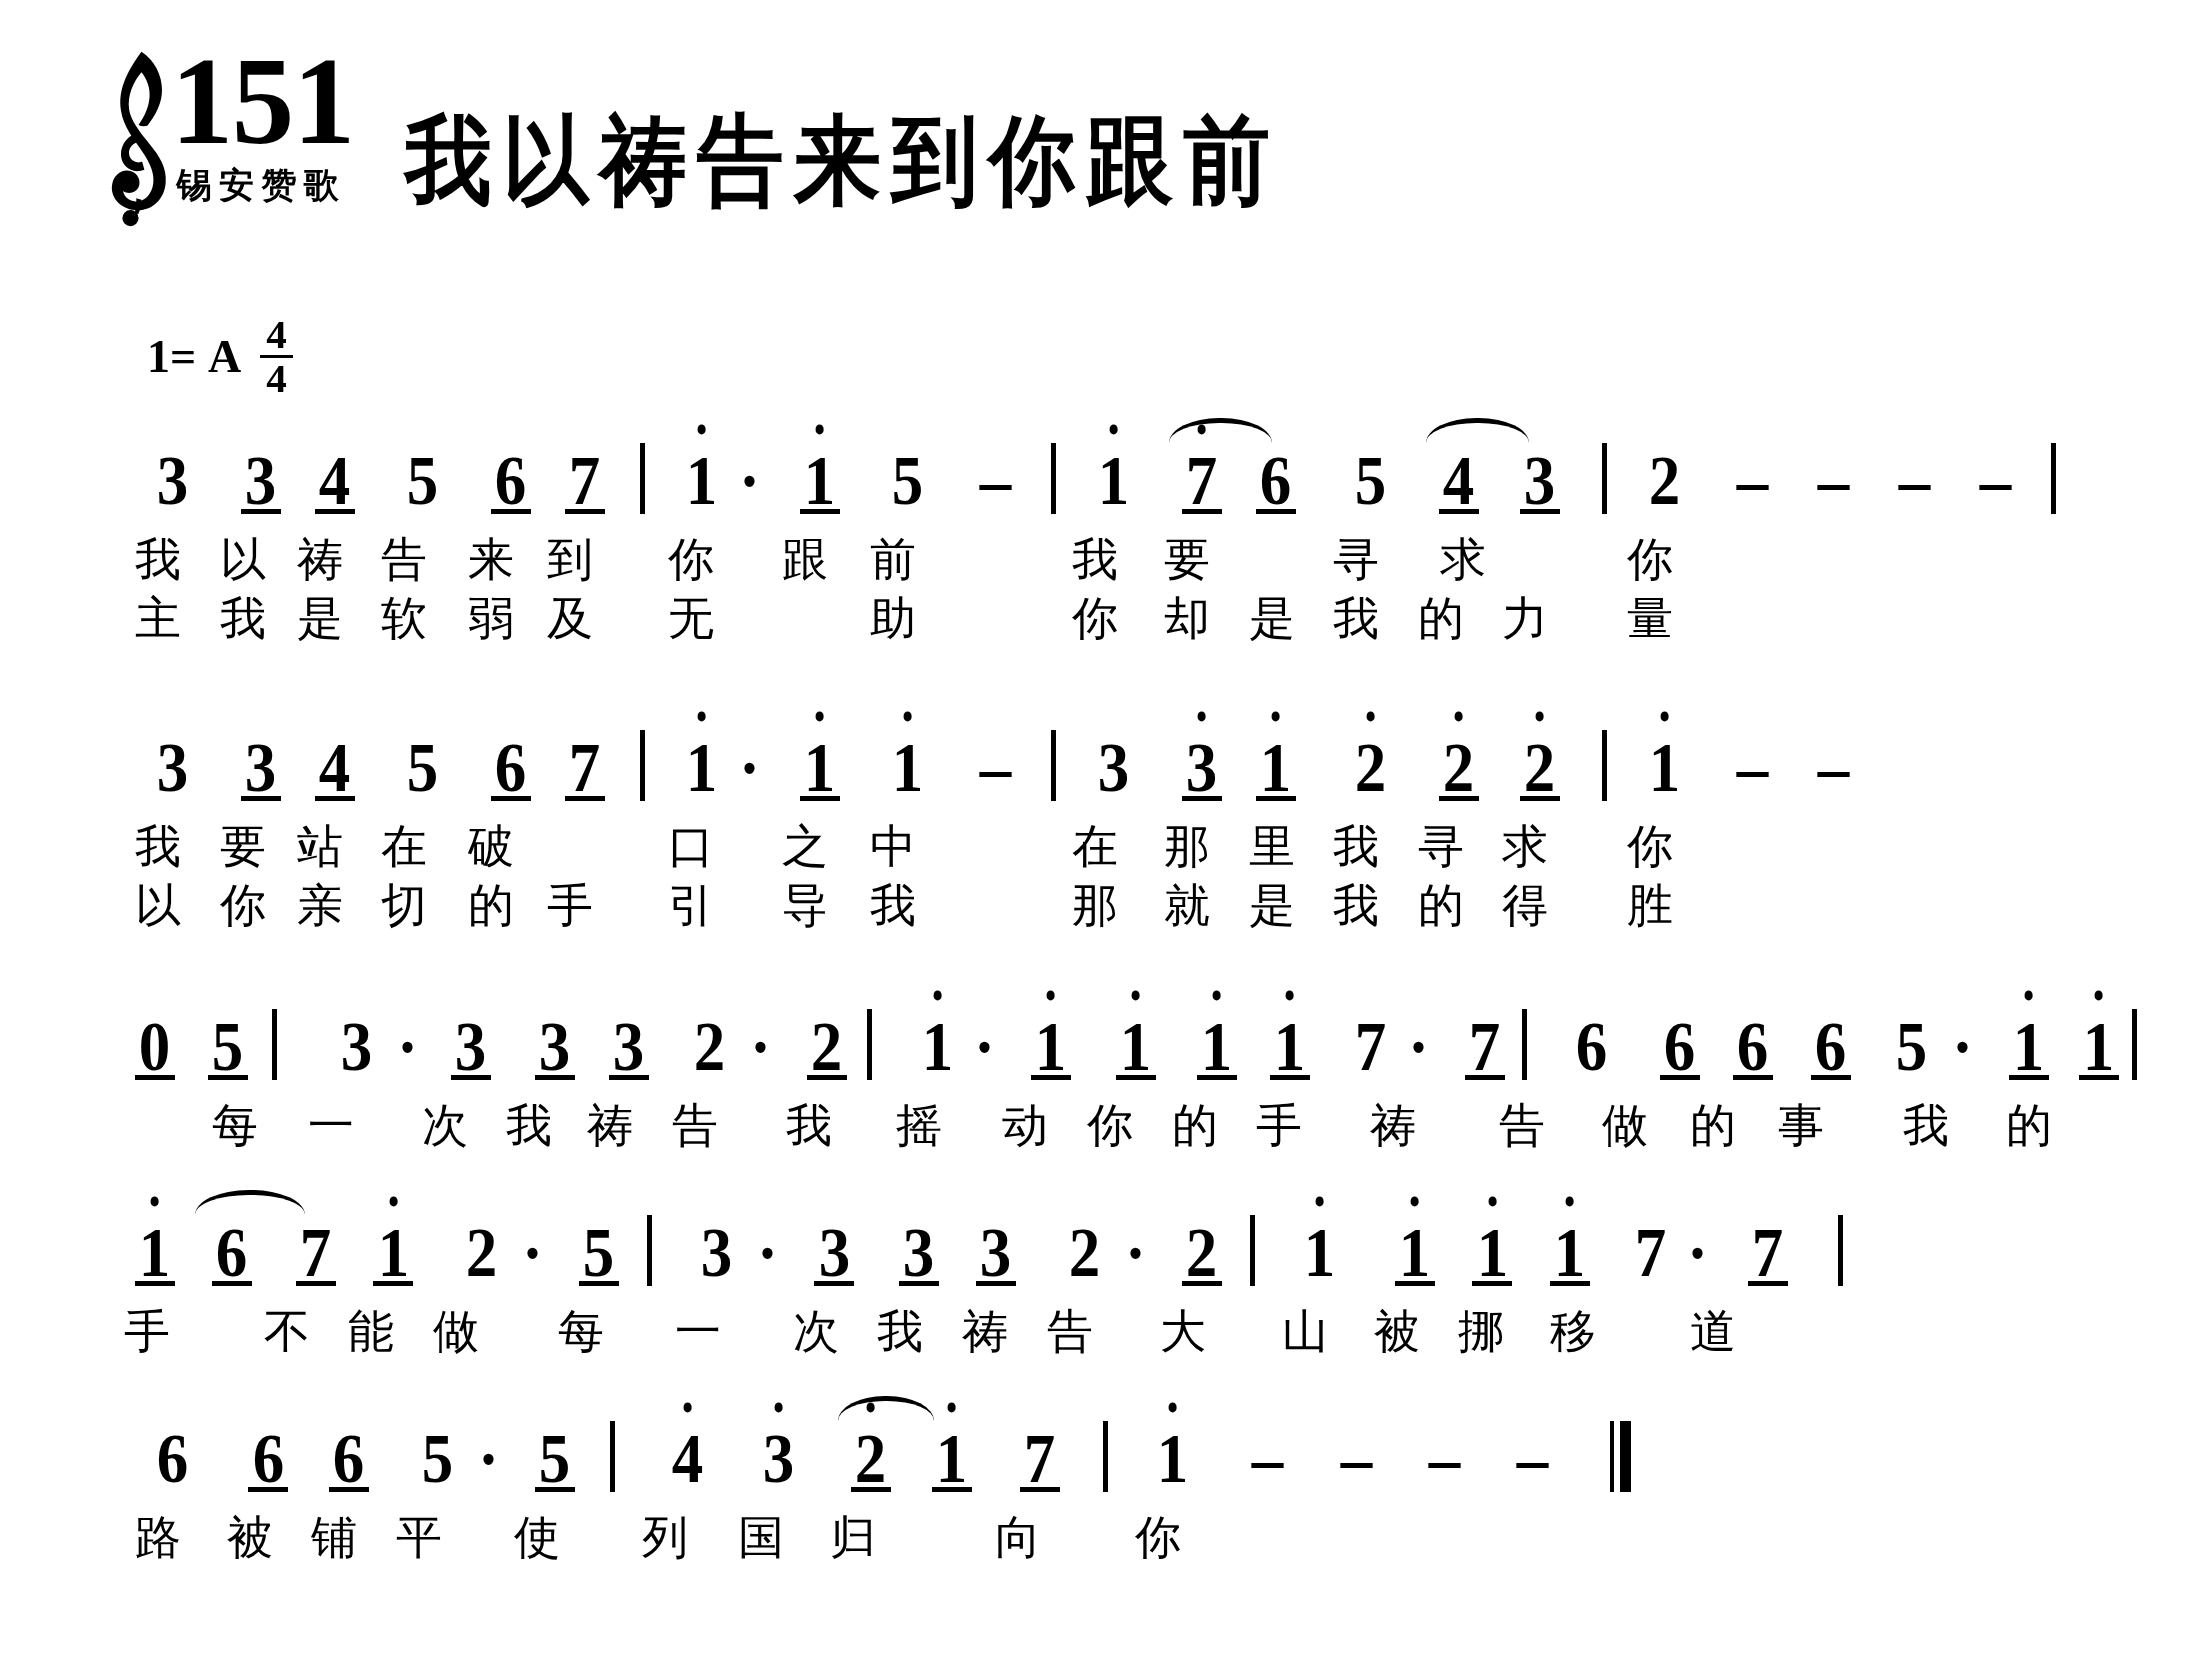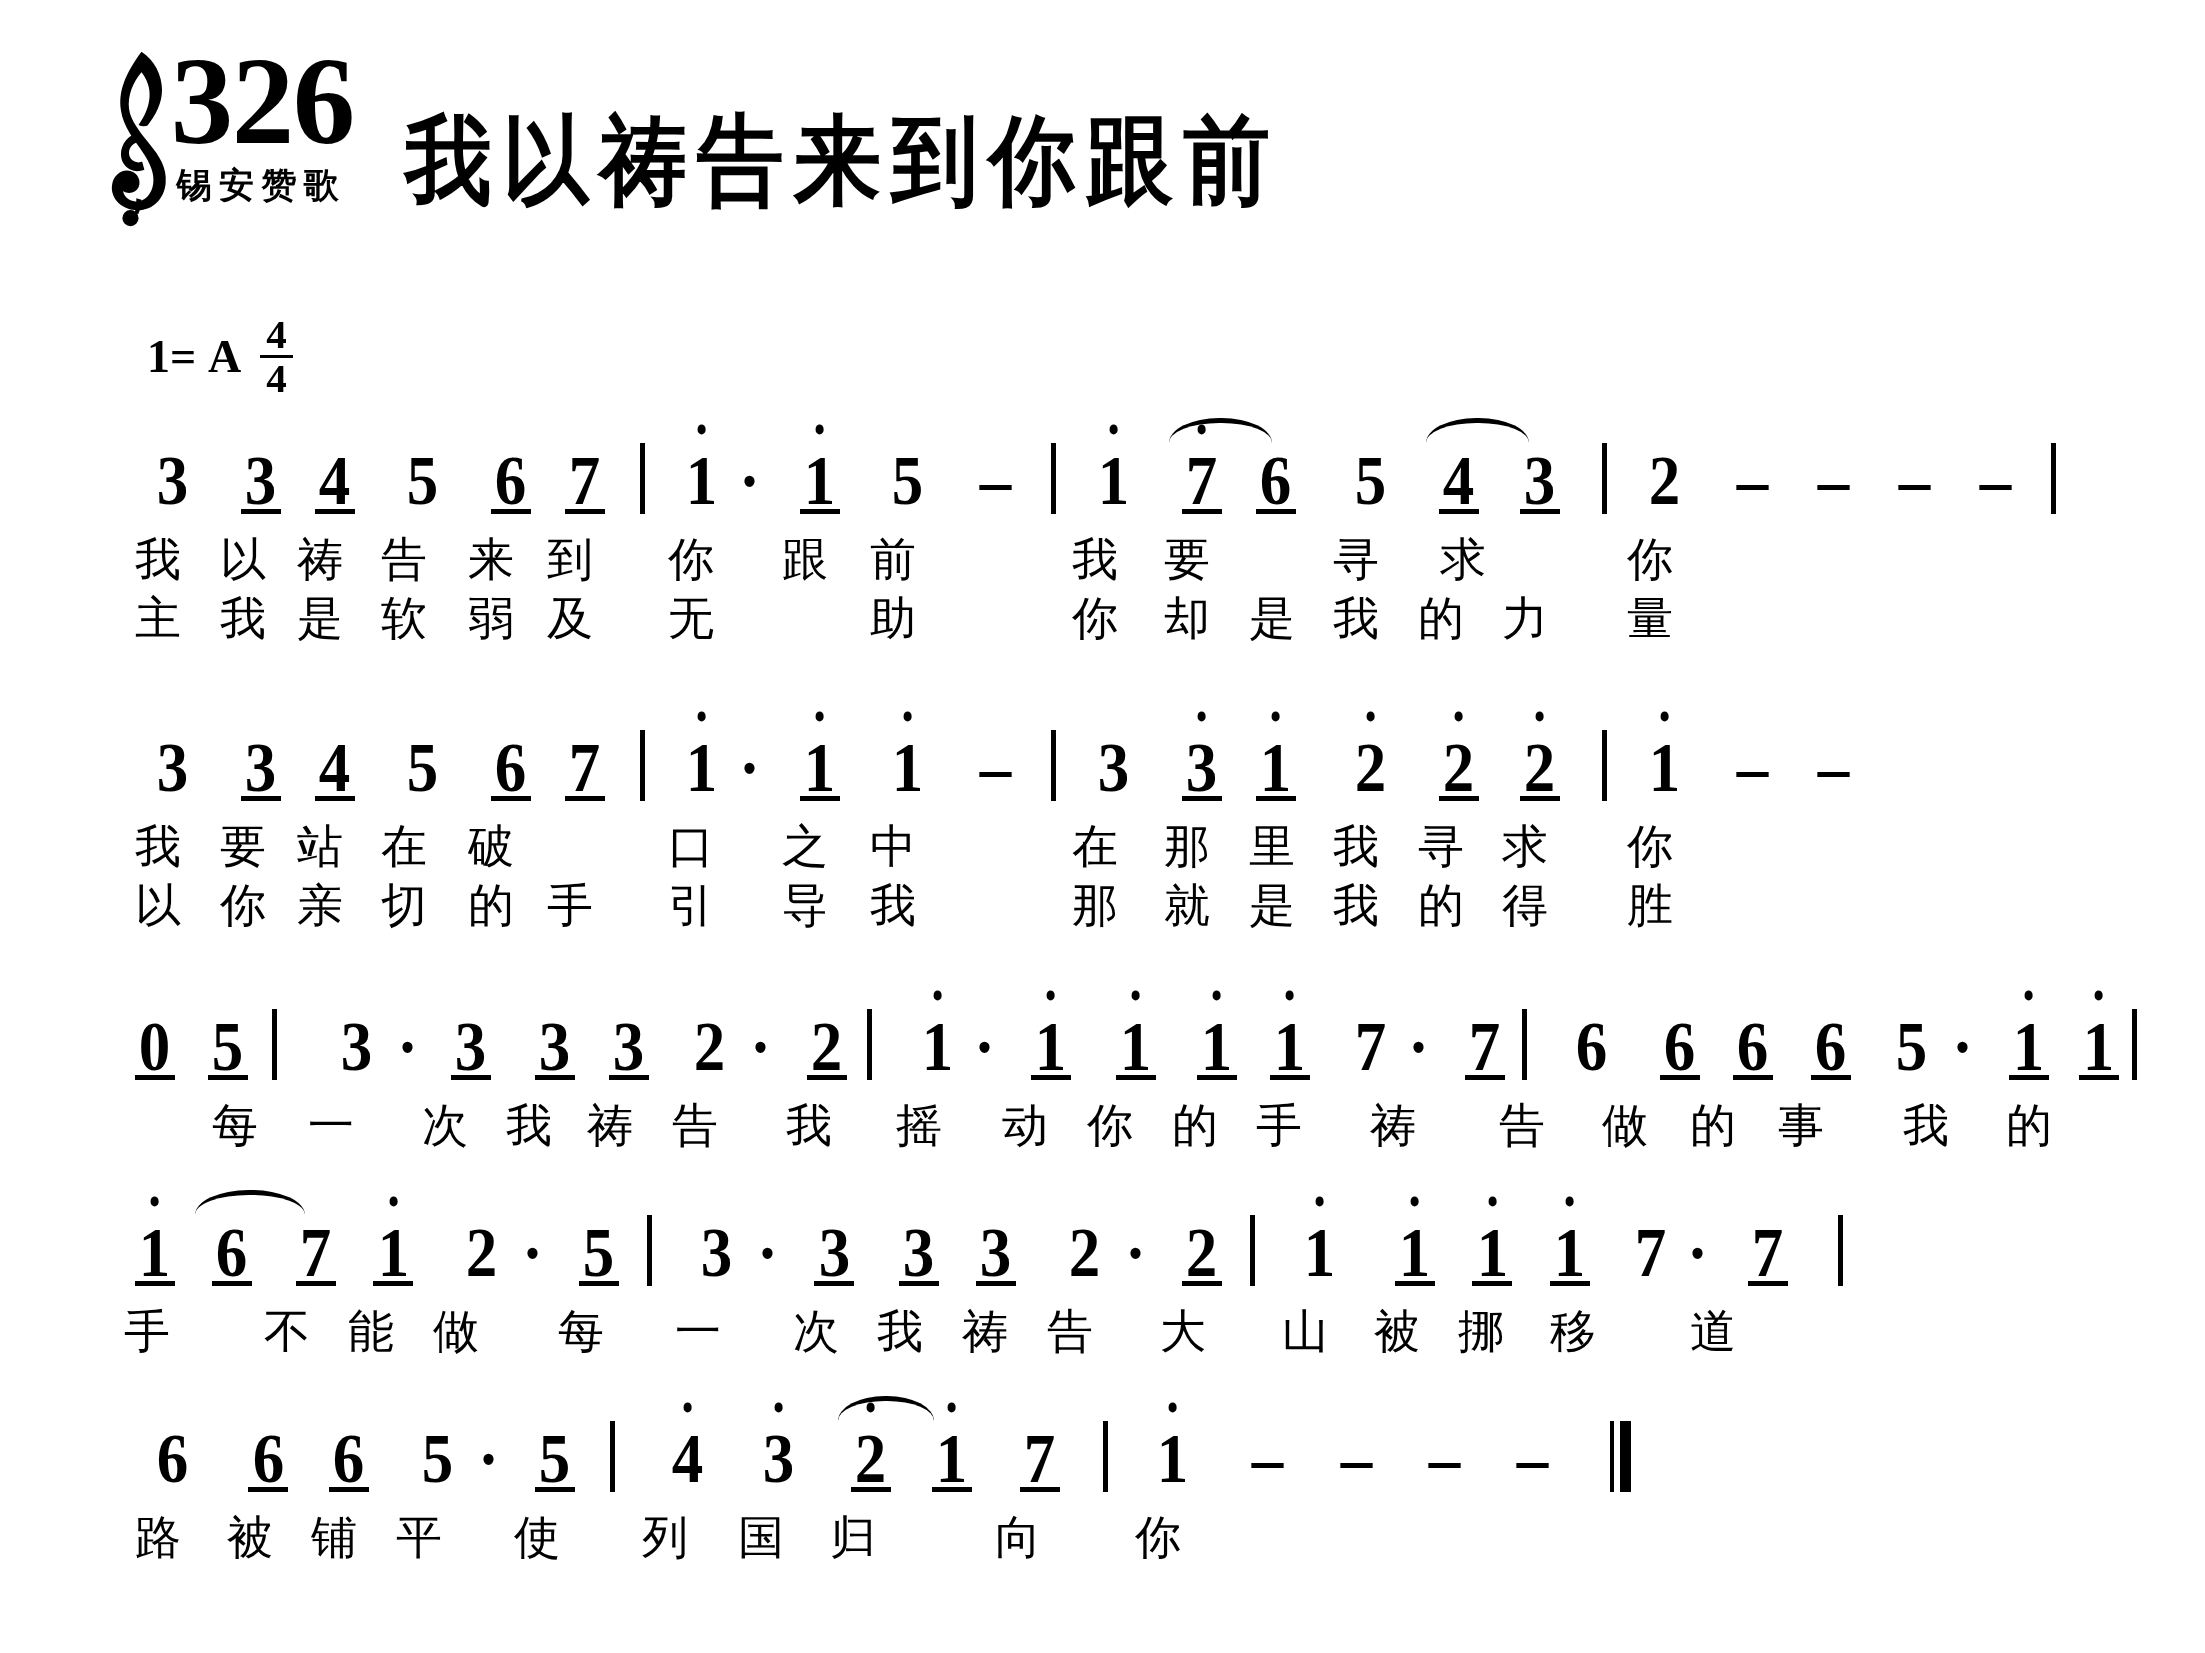--- a/index.html
+++ b/index.html
@@ -191,21 +191,21 @@
                    C43 70 50 52 62 38 C70 48 74 60 73 72 C72 86 66 98 58 110
                    C62 112 66 112 70 111 C82 96 90 80 90 62 C90 42 80 22 62 10 Z"></path>
           <path d="M58 120 C44 124 34 136 34 150 C34 163 44 173 56 173 C60 173 63 172 66 171
                    L63 160 C62 160 60 161 58 161 C50 161 45 155 45 148 C45 140 51 134 60 132 Z"></path>
           <circle cx="47" cy="237" r="11"></circle>
           <path d="M58 231 C58 231 62 222 62 212 L55 210 C55 222 53 230 52 232 Z"></path>
         </g>
       </svg>
     </div>
     <div class="numblock">
-      <div class="song-number">326</div>
+      <div class="song-number">151</div>
       <div class="sub-label">锡安赞歌</div>
     </div>
     <div class="title">我以祷告来到你跟前</div>
   </div>
 
   <div class="keysig">
     <span class="eq">1=</span>
     <span class="letter">A</span>
     <span class="frac">
       <span class="num">4</span>

